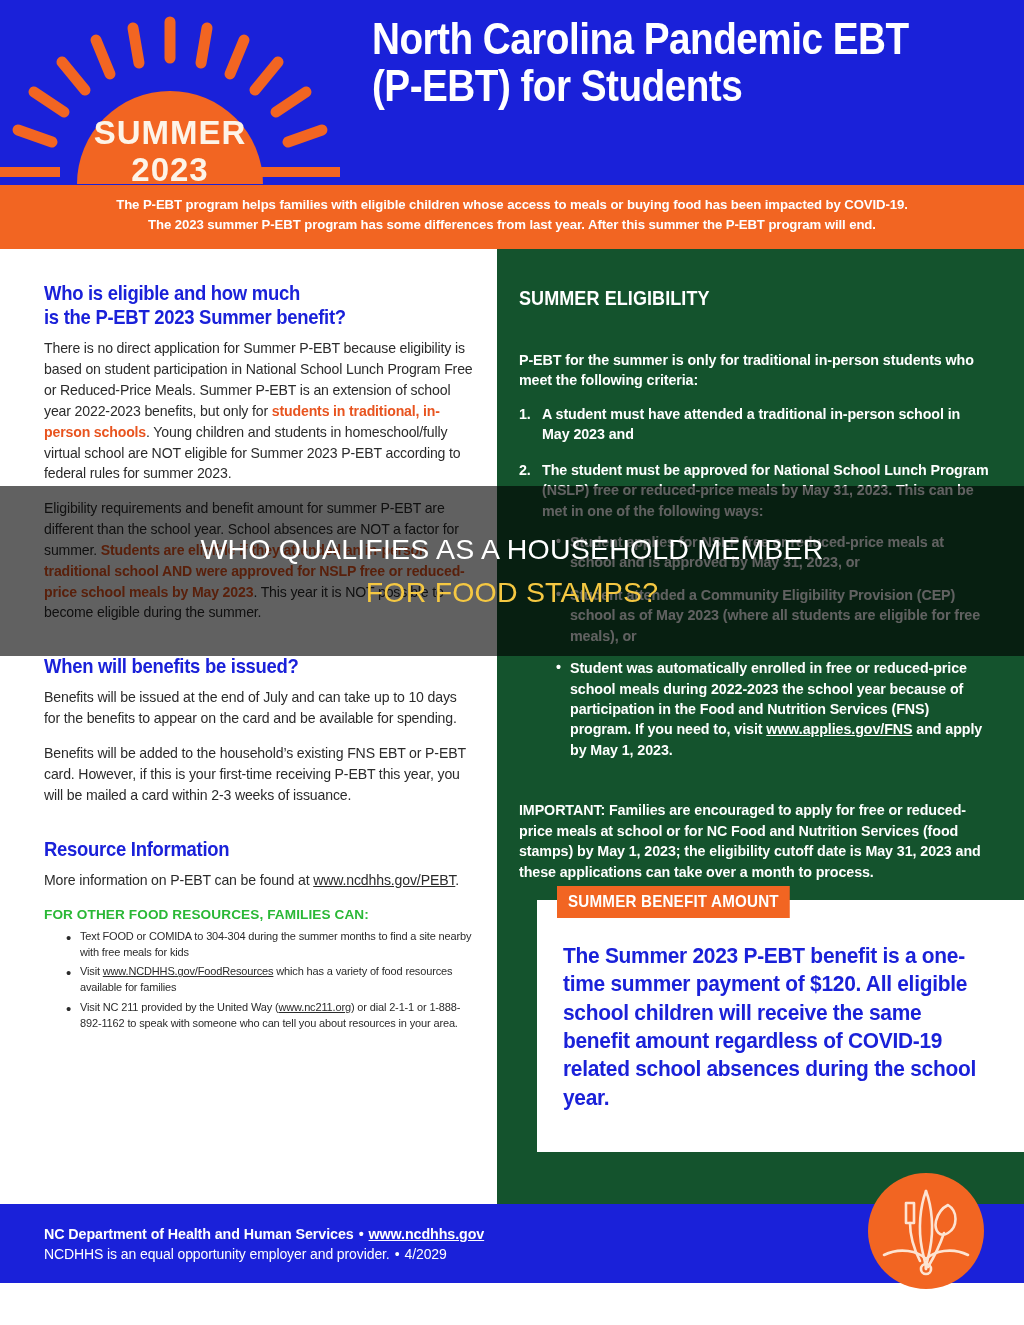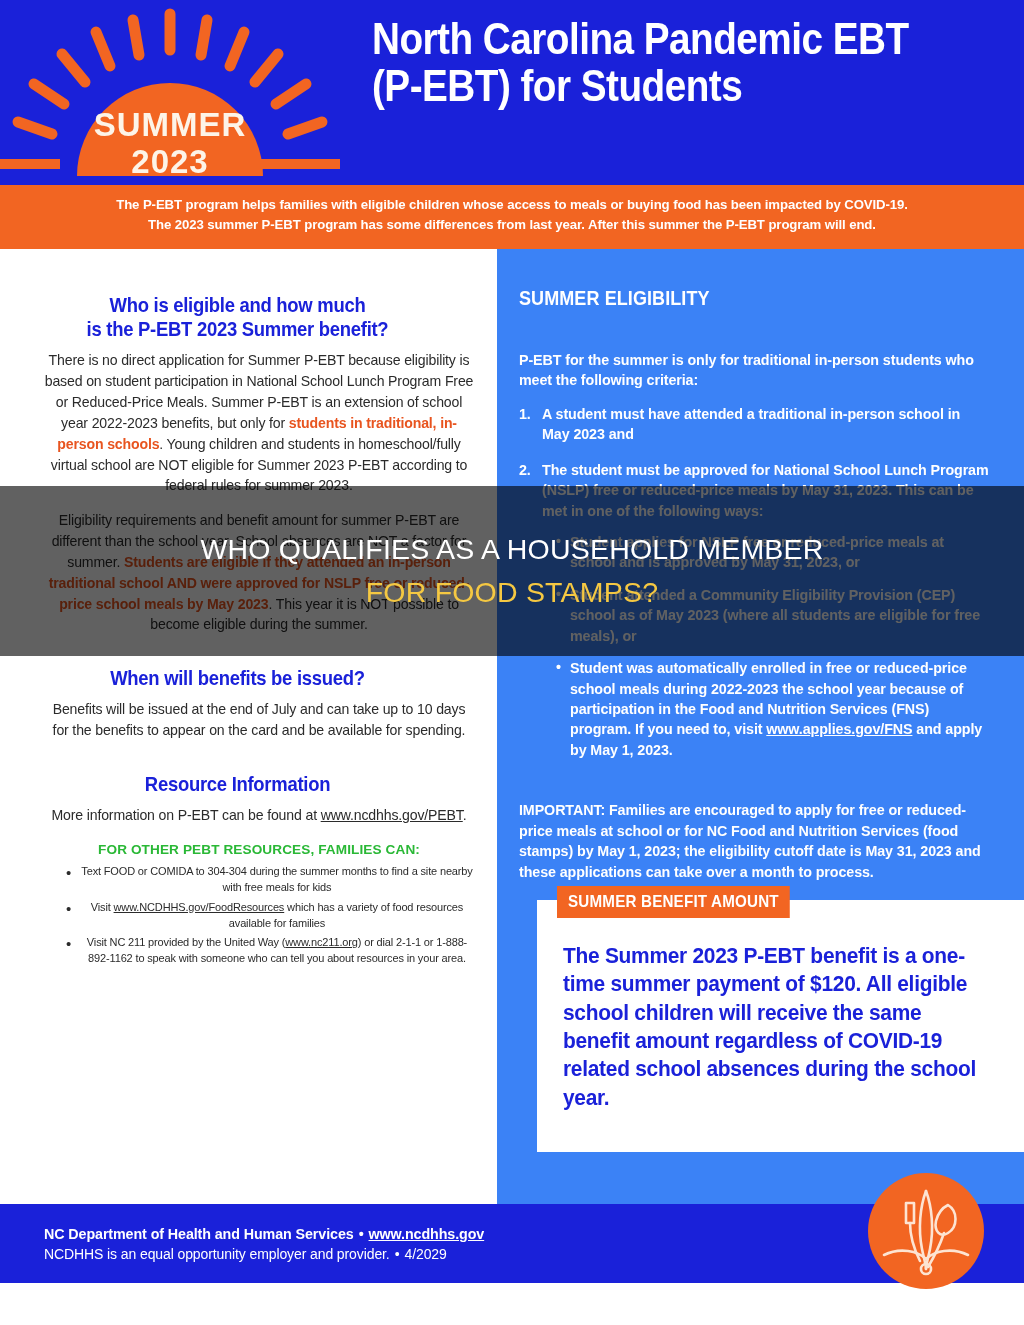--- a/index.html
+++ b/index.html
@@ -12,21 +12,21 @@
   .page { position: relative; width: 1024px; height: 1325px; background:#fff; }
 
   
   .header {
     position: relative;
     height: 185px;
     background: #1a21d9;
     overflow: hidden;
   }
   .sun-wrap {
-    position: absolute; left: 0; top: 0; width: 340px; height: 130px;
+    position: absolute; left: 0; top: 8px; width: 340px; height: 130px;
   }
   .sun-wrap svg { display:block; }
   .header-title {
     position: absolute;
     left: 372px; top: 16px;
     width: 640px;
     color: #ffffff;
     font-weight: 800;
     font-size: 45px;
     line-height: 1.04;
@@ -51,30 +51,29 @@
   }
 
   
   .body-area {
     position: relative;
     height: 955px;
     background: #ffffff;
   }
   .left-col {
     position: absolute;
-    left: 44px; top: 44px;
+    left: 44px; top: 32px;
     width: 430px;
-    text-align: center;
   }
   .right-col {
     position: absolute;
     left: 497px; top: 0px;
     width: 527px;
     min-height: 955px;
-    background: #3b82f6;
+    background: #14532d;
     padding: 38px 35px 0 22px;
   }
 
   
   h2.blue-head {
     color: #1a21d9;
     font-size: 20.5px;
     font-weight: 800;
     line-height: 1.18;
     letter-spacing: -0.3px;
@@ -339,27 +338,28 @@
       </h2>
 
       <p><span>There is no direct application for Summer P-EBT because eligibility is based on student participation in National School Lunch Program Free or Reduced-Price Meals. Summer P-EBT is an extension of school year 2022-2023 benefits, but only for </span><span class="ora">students in traditional, in-person schools</span><span>. Young children and students in homeschool/fully virtual school are NOT eligible for Summer 2023 P-EBT according to federal rules for summer 2023.</span></p>
 
       <p><span>Eligibility requirements and benefit amount for summer P-EBT are different than the school year. School absences are NOT a factor for summer. </span><span class="ora">Students are eligible if they attended an in-person traditional school AND were approved for NSLP free or reduced-price school meals by May 2023</span><span>. This year it is NOT possible to become eligible during the summer.</span></p>
 
       <div class="sec-gap"></div>
 
       <h2 class="blue-head">When will benefits be issued?</h2>
       <p>Benefits will be issued at the end of July and can take up to 10 days for the benefits to appear on the card and be available for spending.</p>
+      <p>Benefits will be added to the household’s existing FNS EBT or P-EBT card. However, if this is your first-time receiving P-EBT this year, you will be mailed a card within 2-3 weeks of issuance.</p>
 
       <div class="sec-gap"></div>
 
       <h2 class="blue-head">Resource Information</h2>
       <p><span>More information on P-EBT can be found at </span><a class="ul" href="#" style="color:#2b2b2b">www.ncdhhs.gov/PEBT</a><span>.</span></p>
 
-      <div class="grn-head">FOR OTHER PEBT RESOURCES, FAMILIES CAN:</div>
+      <div class="grn-head">FOR OTHER FOOD RESOURCES, FAMILIES CAN:</div>
 
       <ul class="res-list">
         <li>
           <span>Text FOOD or COMIDA to 304-304 during the summer months to find a site nearby with free meals for kids</span>
         </li>
         <li>
           <span>Visit </span><a class="ul" href="#" style="color:#2b2b2b">www.NCDHHS.gov/FoodResources</a><span> which has a variety of food resources available for families</span>
         </li>
         <li>
           <span>Visit NC 211 provided by the United Way (</span><a class="ul" href="#" style="color:#2b2b2b">www.nc211.org</a><span>) or dial 2-1-1 or 1-888-892-1162 to speak with someone who can tell you about resources in your area.</span>

